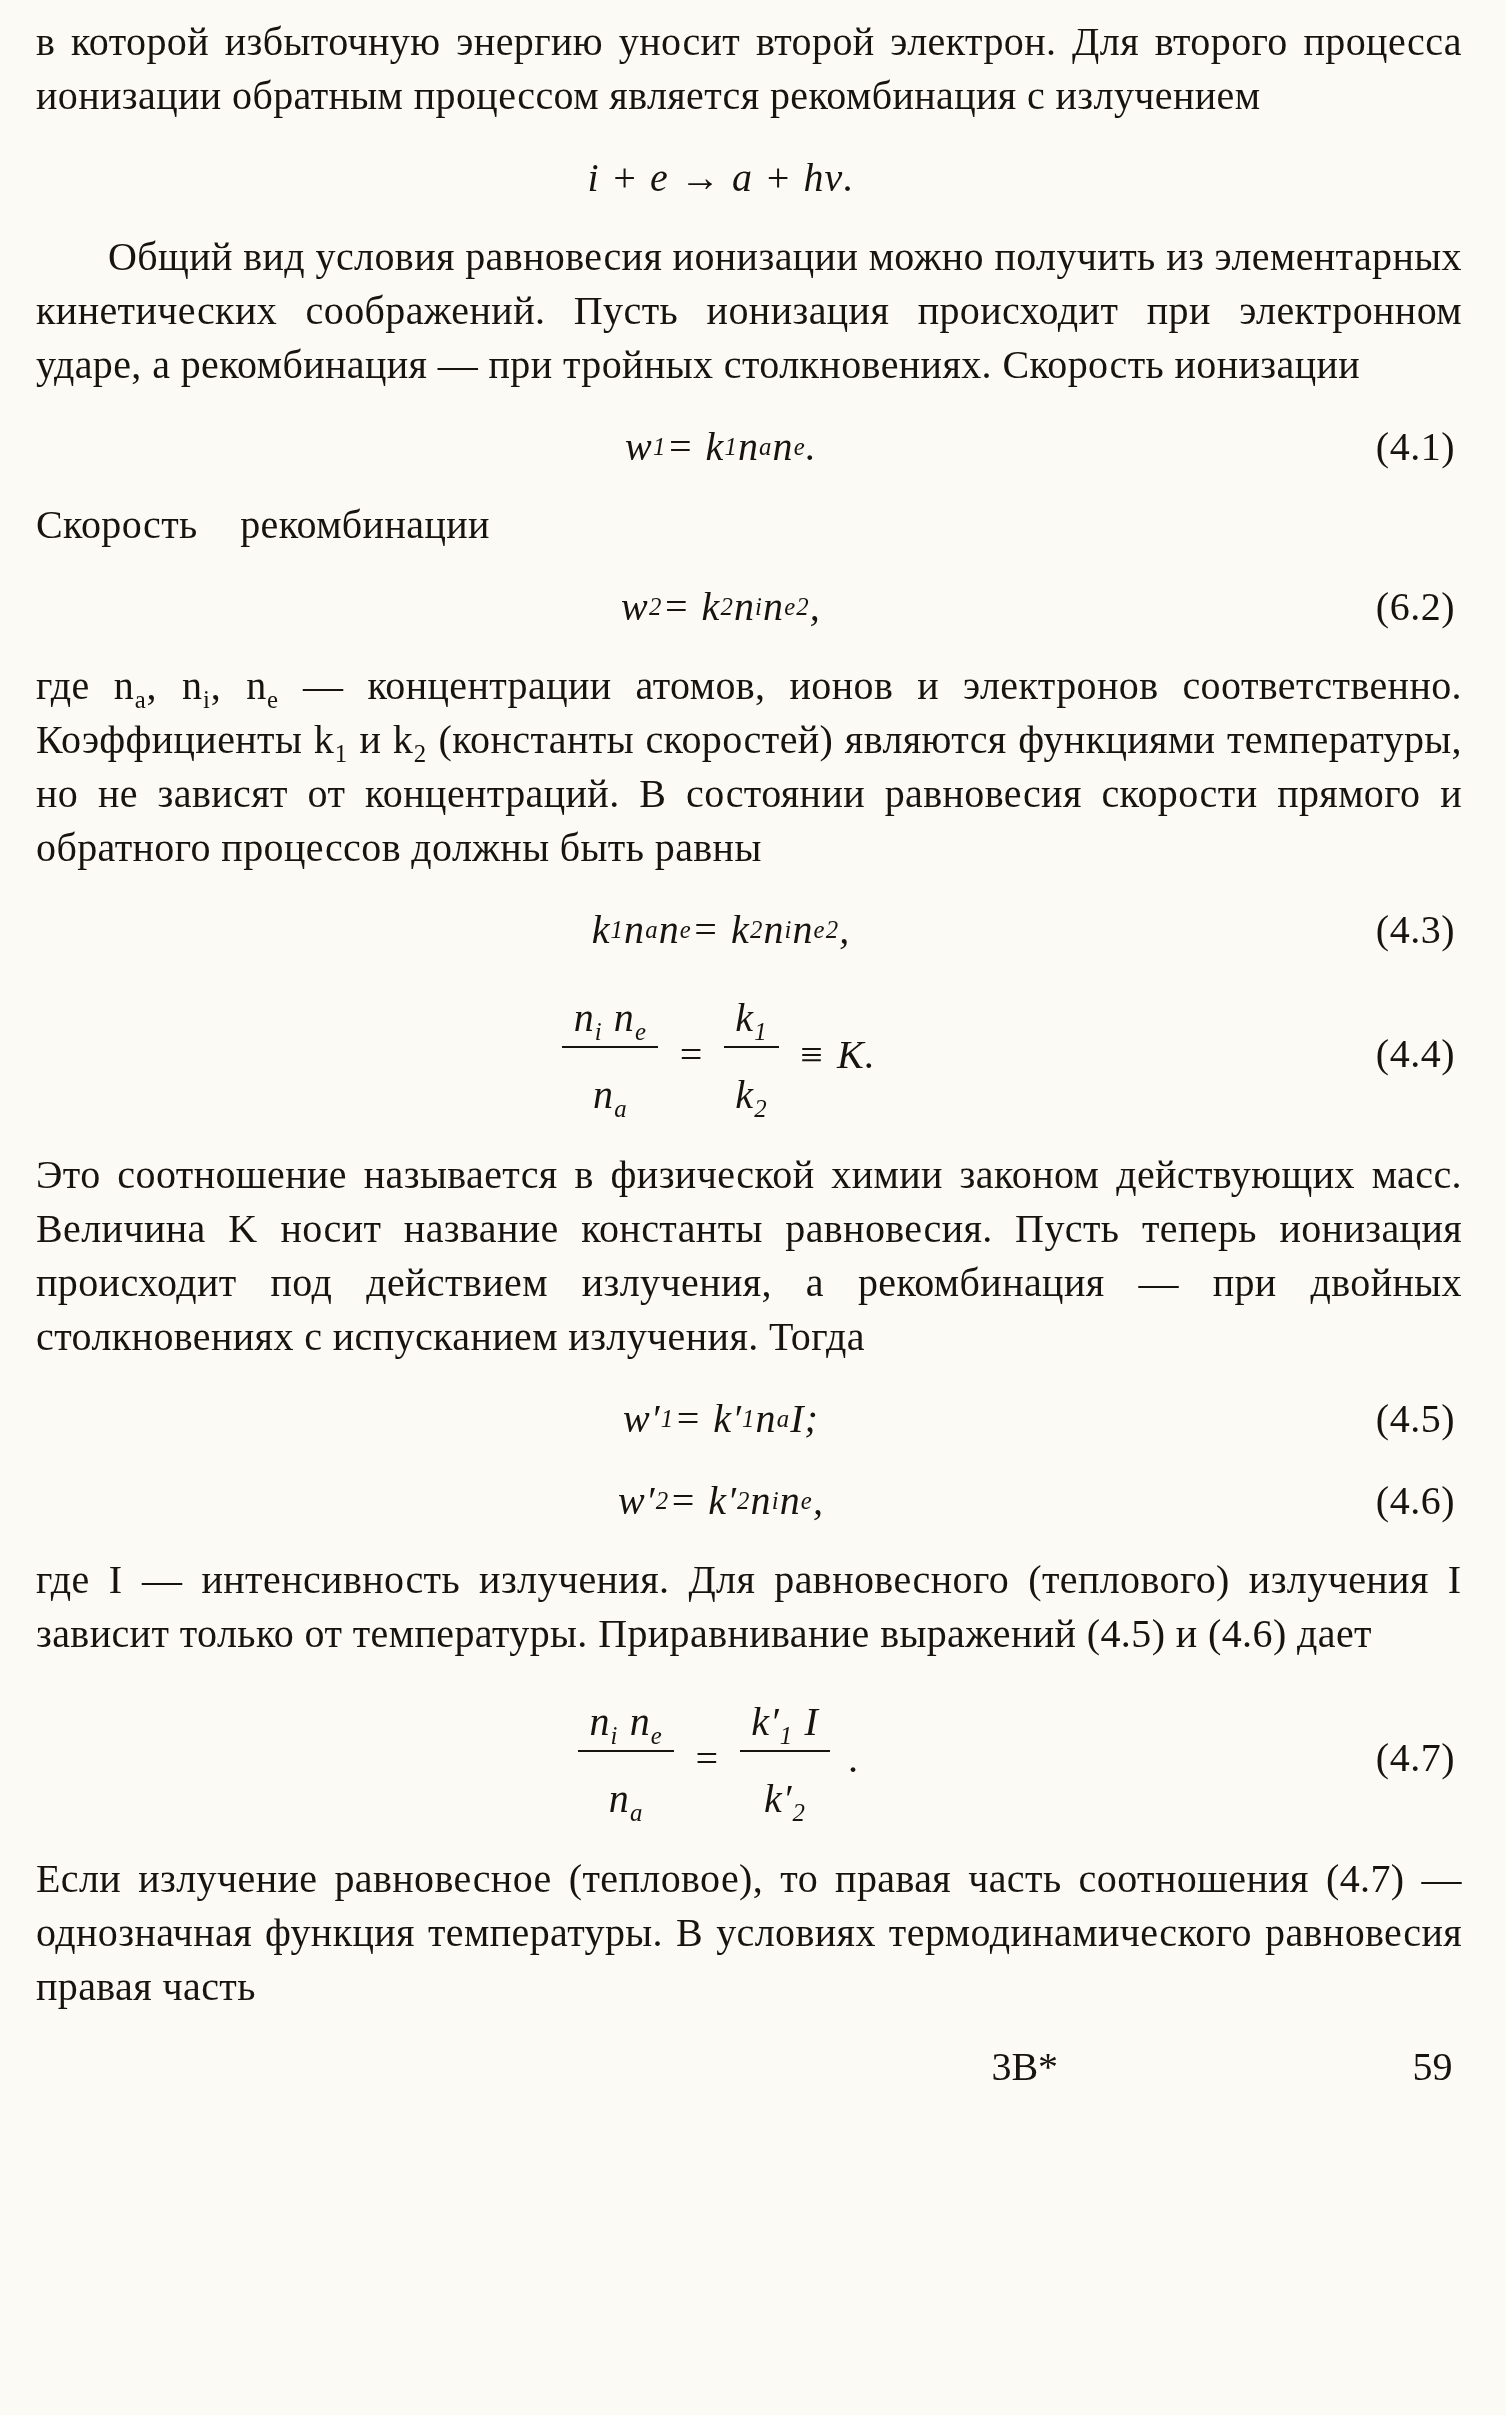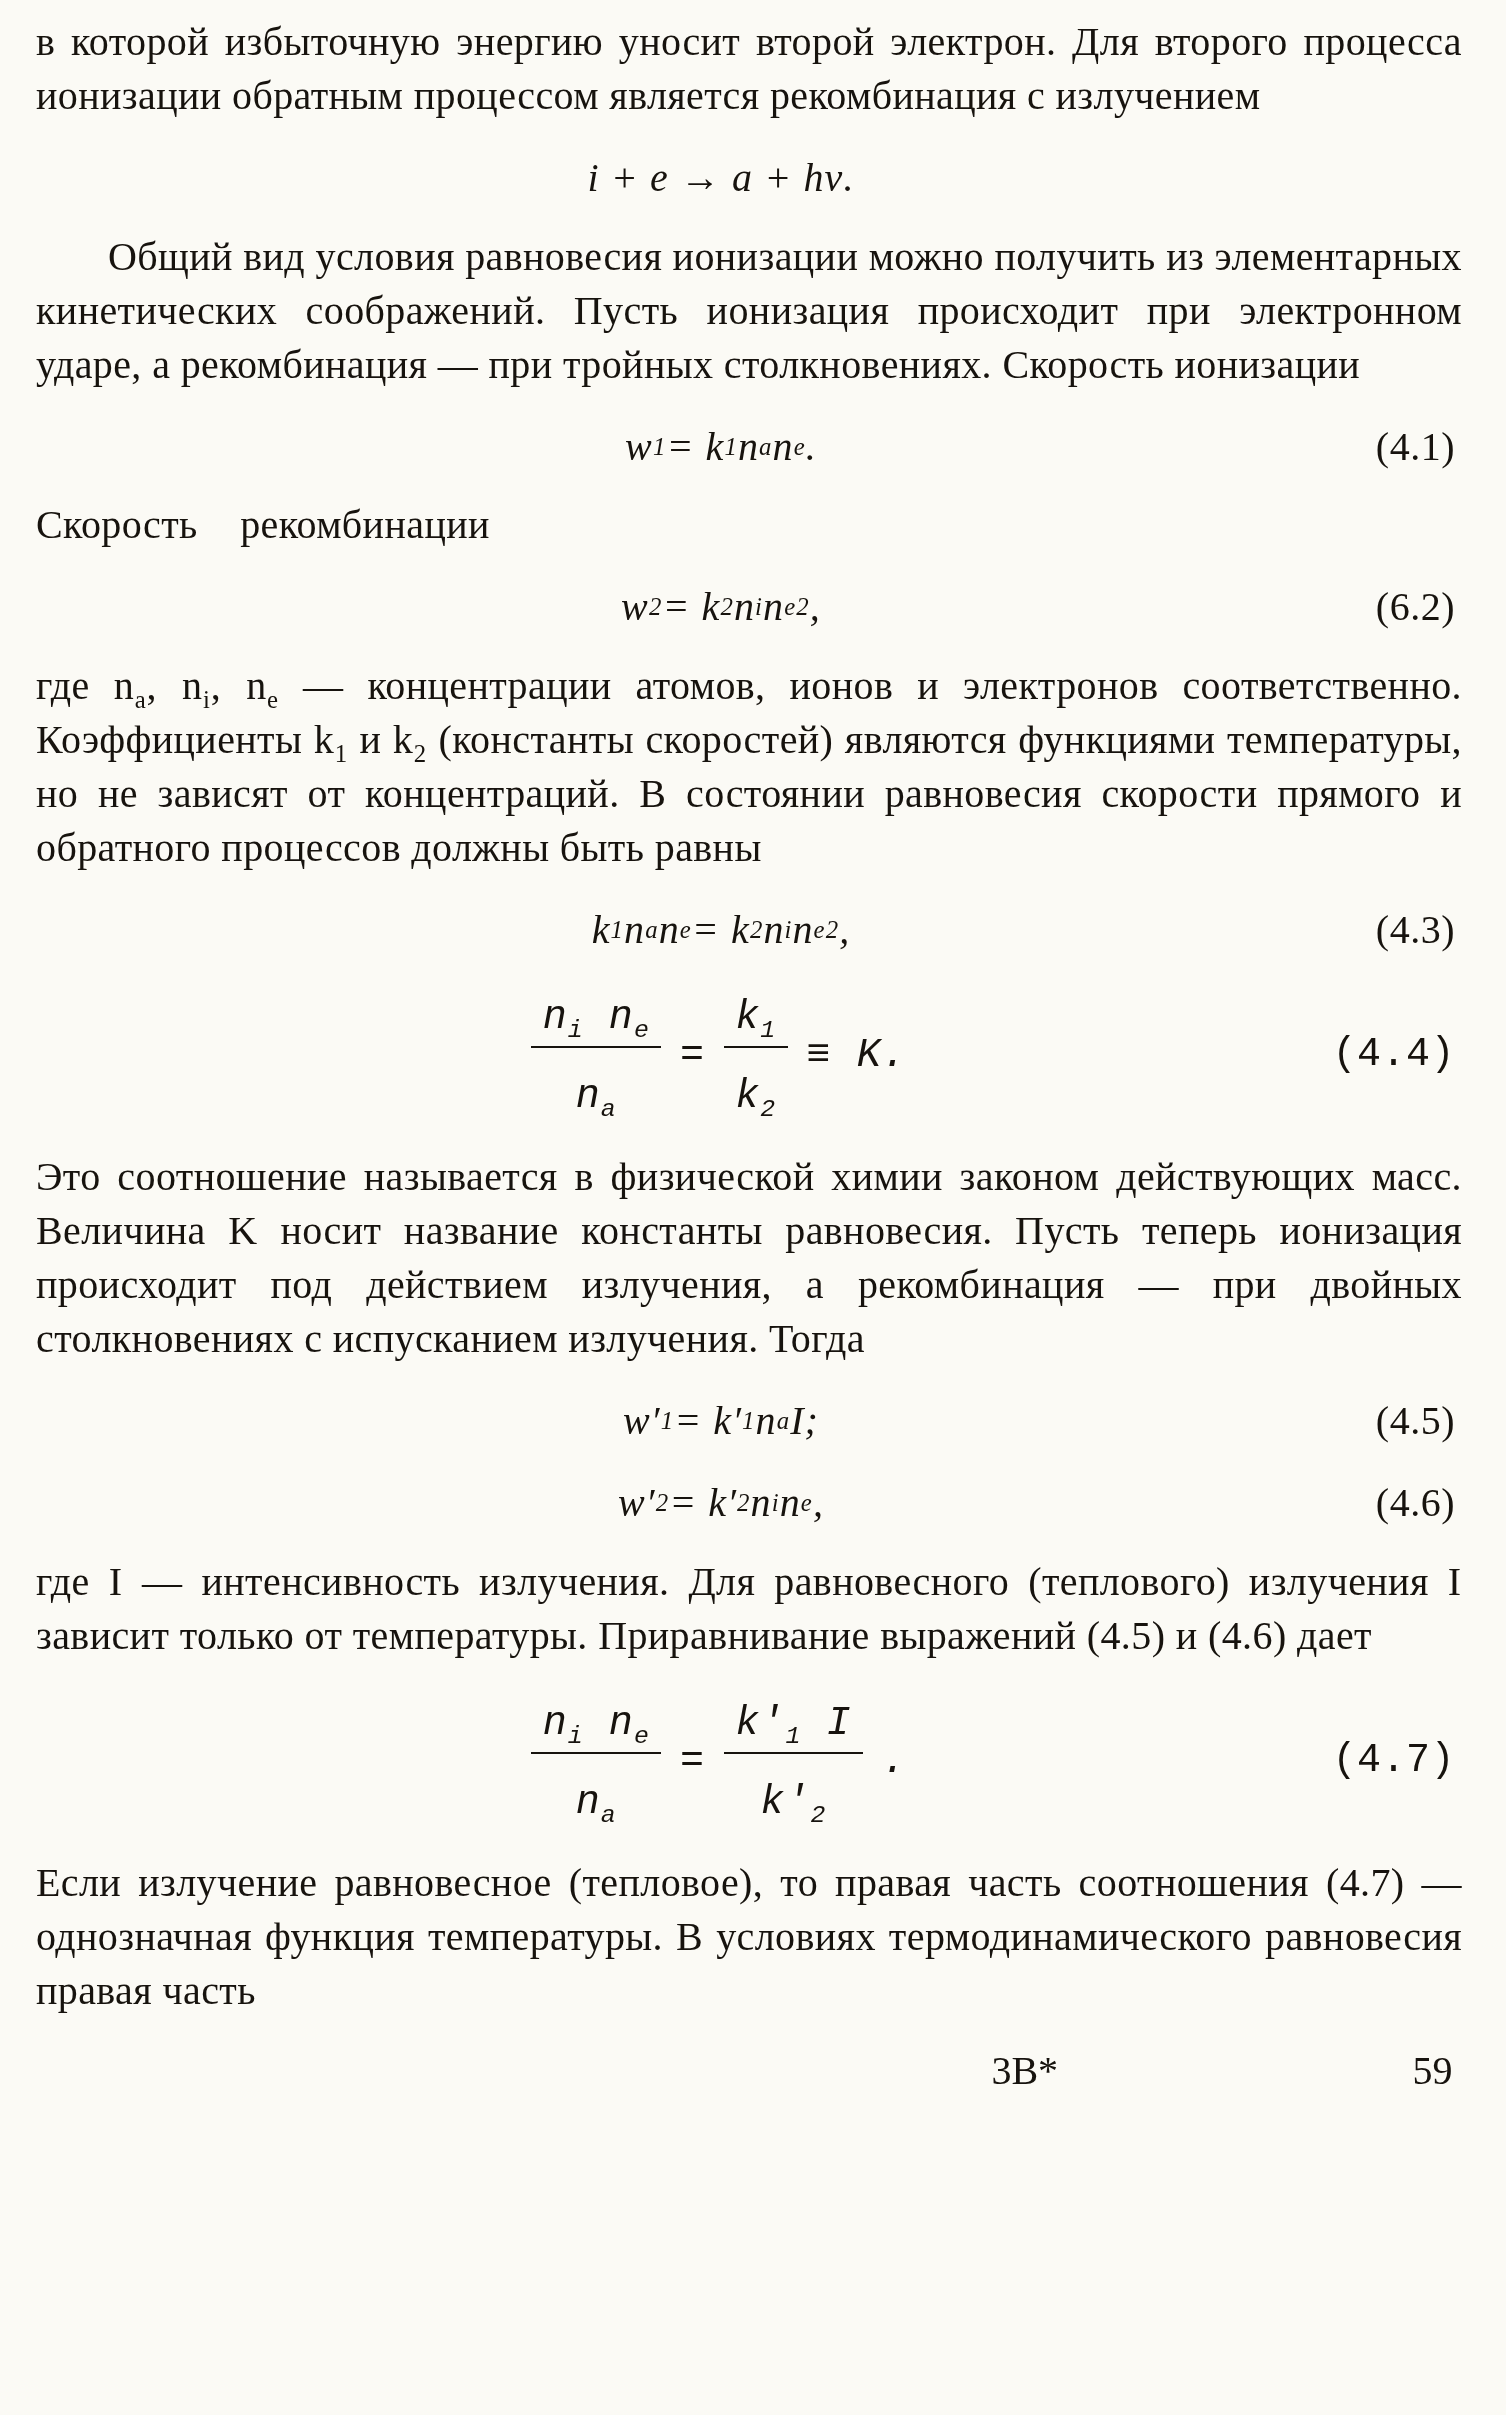--- a/index.html
+++ b/index.html
@@ -26,21 +26,21 @@
   }
   p.indent { text-indent: 72px; }
   .rate-line { word-spacing: 32px; margin-top: 5.6px; }
   .plainline { margin-top: 3.8px; }
 
   .equation {
     position: relative;
     text-align: center;
     margin: 28px 56px 24.5px 0;
   }
-  .equation.tall { margin: 34px 56px 30px 0; font-family: Liberation Mono, monospace; }
+  .equation.tall { margin: 34px 56px 30px 0; }
   .eq-body {
     font-style: italic;
     letter-spacing: 1.1px;
     display: inline-flex;
     align-items: center;
   }
   .eq-num {
     position: absolute;
     right: -49px;
     top: 50%;
@@ -53,21 +53,21 @@
 
   .frac {
     display: inline-flex;
     flex-direction: column;
     vertical-align: middle;
     text-align: center;
     margin: 0 7.5px;
     line-height: 47px;
   }
   .fr-n { border-bottom: 2.8px solid currentColor; padding: 1.9px 11.3px 5.6px; }
-  .fr-d { padding-top: 14px; margin-top: 11px; }
+  .fr-d { padding-top: 23px; }
   .eq-op { margin: 0 11.3px; white-space: pre; }
 
   .it { letter-spacing: 0.9px; }
 
   .footer {
     position: relative;
     height: 54px;
     margin-top: 26px;
   }
   .sig { position: absolute; left: 67%; }

